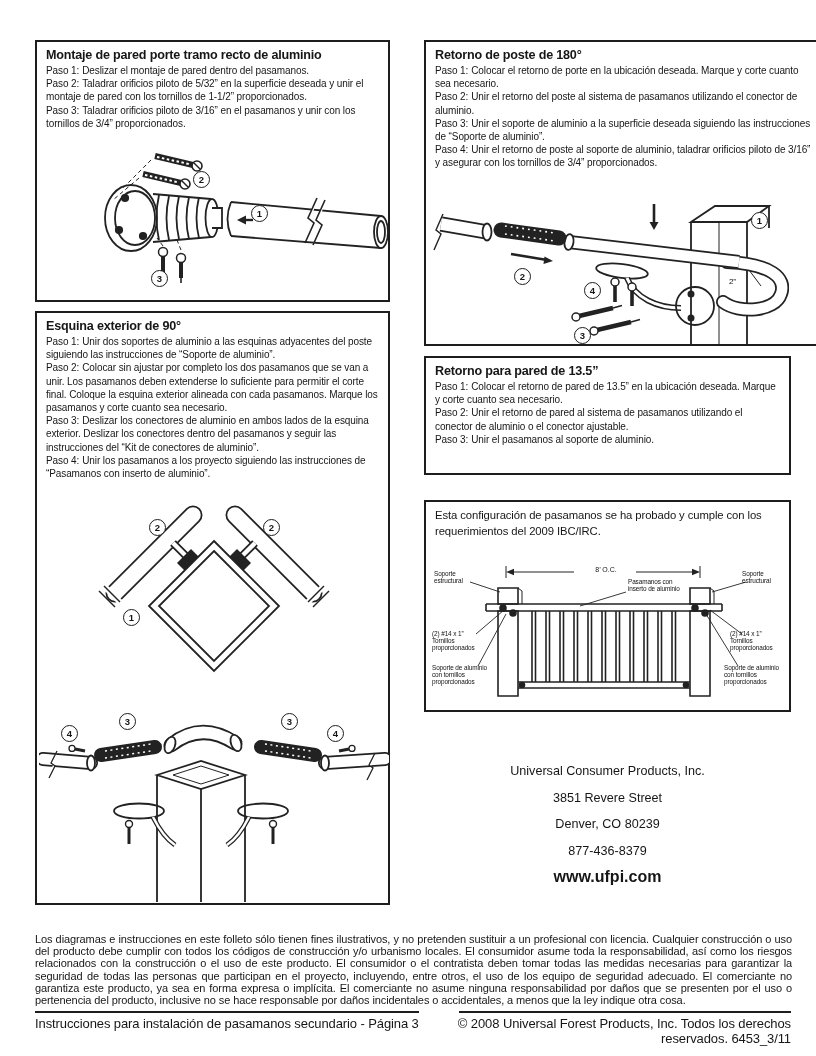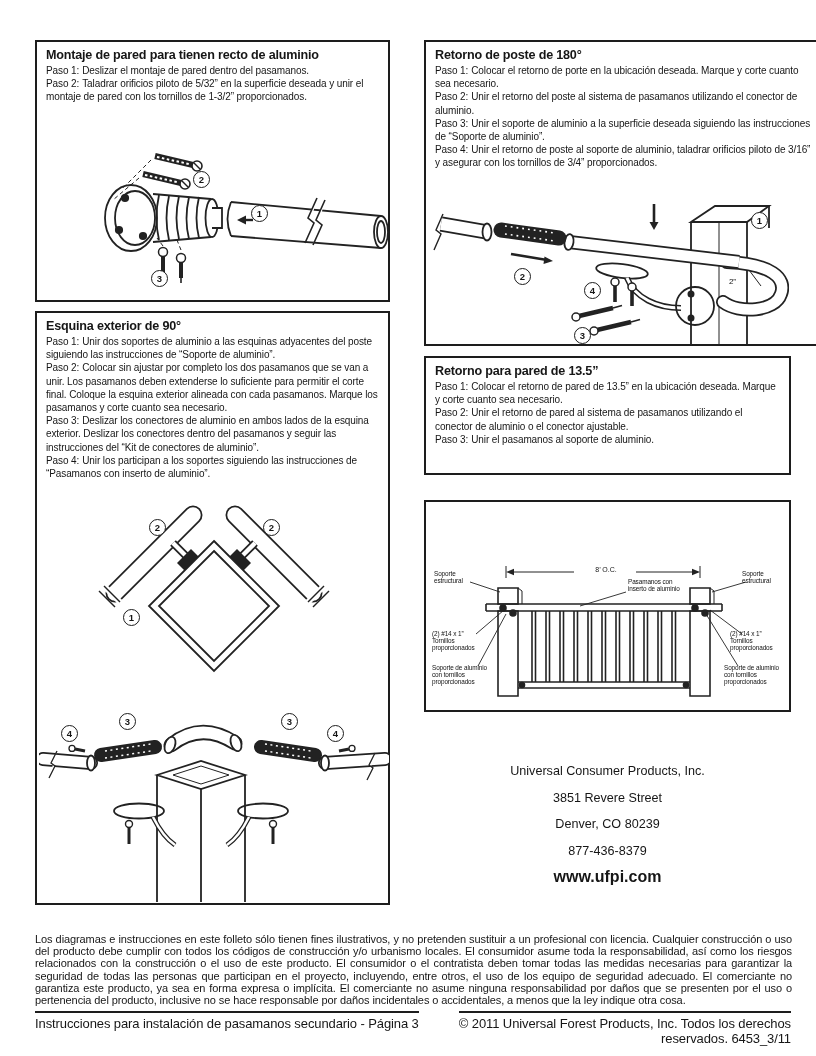--- a/index.html
+++ b/index.html
@@ -25,23 +25,24 @@
   .foot{position:absolute;font-size:13px;letter-spacing:-0.1px;}
   svg{display:block;}
 </style>
 </head>
 <body>
 
 <div class="page">
 
   <div class="box" style="left:35px;top:40px;width:355px;height:262px;">
     <div class="inner">
-      <h2>Montaje de pared para tienen recto de aluminio</h2>
+      <h2>Montaje de pared porte tramo recto de aluminio</h2>
       <div class="step"><b>Paso 1:</b><span>Deslizar el montaje de pared dentro del pasamanos.</span></div>
-      <div class="step"><b>Paso 2:</b><span>Taladrar orificios piloto de 5/32” en la superficie deseada y unir el montaje de pared con los tornillos de 1-3/2” proporcionados.</span></div>
+      <div class="step"><b>Paso 2:</b><span>Taladrar orificios piloto de 5/32” en la superficie deseada y unir el montaje de pared con los tornillos de 1-1/2” proporcionados.</span></div>
+      <div class="step"><b>Paso 3:</b><span>Taladrar orificios piloto de 3/16” en el pasamanos y unir con los tornillos de 3/4” proporcionados.</span></div>
     </div>
     <div class="diag" style="left:56px;top:96px;width:296px;height:162px;">
       <svg width="296" height="162" viewBox="0 0 296 162">
         <g stroke="#222" fill="none" stroke-width="1.8">
           <path d="M58,22 L30,50" stroke-dasharray="4 3" stroke-width="1"></path>
           <path d="M46,40 L20,62" stroke-dasharray="4 3" stroke-width="1"></path>
           <path d="M70,108 L64,100" stroke-dasharray="4 3" stroke-width="1"></path>
           <path d="M88,112 L84,102" stroke-dasharray="4 3" stroke-width="1"></path>
           <ellipse cx="38" cy="80" rx="26" ry="33"></ellipse>
           <ellipse cx="42" cy="80" rx="20" ry="27"></ellipse>
@@ -163,21 +164,21 @@
         </div>
     </div>
   </div>
 
   <div class="box" style="left:35px;top:311px;width:355px;height:594px;">
     <div class="inner">
       <h2>Esquina exterior de 90°</h2>
       <div class="step"><b>Paso 1:</b><span>Unir dos soportes de aluminio a las esquinas adyacentes del poste siguiendo las instrucciones de “Soporte de aluminio”.</span></div>
       <div class="step"><b>Paso 2:</b><span>Colocar sin ajustar por completo los dos pasamanos que se van a unir. Los pasamanos deben extenderse lo suficiente para permitir el corte final. Coloque la esquina exterior alineada con cada pasamanos. Marque los pasamanos y corte cuanto sea necesario.</span></div>
       <div class="step"><b>Paso 3:</b><span>Deslizar los conectores de aluminio en ambos lados de la esquina exterior. Deslizar los conectores dentro del pasamanos y seguir las instrucciones del “Kit de conectores de aluminio”.</span></div>
-      <div class="step"><b>Paso 4:</b><span>Unir los participan a los soportes siguiendo las instrucciones de “Pasamanos con inserto de aluminio”.</span></div>
+      <div class="step"><b>Paso 4:</b><span>Unir los pasamanos a los proyecto siguiendo las instrucciones de “Pasamanos con inserto de aluminio”.</span></div>
     </div>
     <div class="diag" style="left:8px;top:178px;width:338px;height:206px;">
       <svg width="338" height="206" viewBox="0 0 338 206">
         <g stroke="#222" fill="none" stroke-width="1.8">
           <path d="M70,102 L148,24" stroke="#222" stroke-width="19" stroke-linecap="round"></path>
           <path d="M70,102 L148,24" stroke="#fff" stroke-width="15.5" stroke-linecap="round"></path>
           <path d="M268,102 L190,24" stroke="#222" stroke-width="19" stroke-linecap="round"></path>
           <path d="M268,102 L190,24" stroke="#fff" stroke-width="15.5" stroke-linecap="round"></path>
           <path d="M59,95 L75,111" stroke="#fff" stroke-width="6"></path>
           <path d="M59,95 L75,111" stroke-width="1.4"></path>
@@ -265,20 +266,23 @@
   <div class="box" style="left:424px;top:356px;width:367px;height:119px;">
     <div class="inner">
       <h2>Retorno para pared de 13.5”</h2>
       <div class="step"><b>Paso 1:</b><span>Colocar el retorno de pared de 13.5” en la ubicación deseada. Marque y corte cuanto sea necesario.</span></div>
       <div class="step"><b>Paso 2:</b><span>Unir el retorno de pared al sistema de pasamanos utilizando el conector de aluminio o el conector ajustable.</span></div>
       <div class="step"><b>Paso 3:</b><span>Unir el pasamanos al soporte de aluminio.</span></div>
     </div>
   </div>
 
   <div class="box" style="left:424px;top:500px;width:367px;height:212px;">
+    <div class="inner">
+      <div class="intro">Esta configuración de pasamanos se ha probado y cumple con los requerimientos del 2009 IBC/IRC.</div>
+    </div>
     <div class="diag" style="left:4px;top:56px;width:358px;height:152px;">
       <svg width="358" height="152" viewBox="0 0 358 152">
         <g stroke="#222" fill="none" stroke-width="1.6">
           <path d="M76,8 L76,20" stroke-width="1"></path>
             <path d="M270,8 L270,20" stroke-width="1"></path>
           <path d="M83,14 L144,14" stroke-width="1"></path>
             <path d="M206,14 L263,14" stroke-width="1"></path>
           <path d="M76,14 l8,-3.2 v6.4 z" fill="#222" stroke="none"></path>
           <path d="M270,14 l-8,-3.2 v6.4 z" fill="#222" stroke="none"></path>
           <path d="M68,30 h20 v16 h-20 z"></path>
@@ -372,15 +376,15 @@
     <div>Denver, CO 80239</div>
     <div>877-436-8379</div>
     <div class="web">www.ufpi.com</div>
   </div>
 
   <div class="disclaimer" style="left:35px;top:933px;width:757px;">Los diagramas e instrucciones en este folleto sólo tienen fines ilustrativos, y no pretenden sustituir a un profesional con licencia. Cualquier construcción o uso del producto debe cumplir con todos los códigos de construcción y/o urbanismo locales. El consumidor asume toda la responsabilidad, así como los riesgos relacionados con la construcción o el uso de este producto. El consumidor o el contratista deben tomar todas las medidas necesarias para garantizar la seguridad de todas las personas que participan en el proyecto, incluyendo, entre otros, el uso de los equipo de seguridad adecuado. El comerciante no garantiza este producto, ya sea en forma expresa o implícita. El comerciante no asume ninguna responsabilidad por daños que se presenten por el uso o pertenencia del producto, inclusive no se hace responsable por daños incidentales o accidentales, a menos que la ley indique otra cosa.</div>
 
   <div class="rule" style="left:35px;top:1011px;width:384px;"></div>
   <div class="rule" style="left:459px;top:1011px;width:332px;"></div>
   <div class="foot" style="left:35px;top:1016px;">Instrucciones para instalación de pasamanos secundario - Página 3</div>
-  <div class="foot" style="left:400px;top:1016px;width:391px;text-align:right;">© 2011 Universal Forest Products, Inc. Todos los derechos reservados.  6453_3/11</div>
+  <div class="foot" style="left:400px;top:1016px;width:391px;text-align:right;">© 2008 Universal Forest Products, Inc. Todos los derechos reservados.  6453_3/11</div>
 
 </div>
 
 </body></html>

